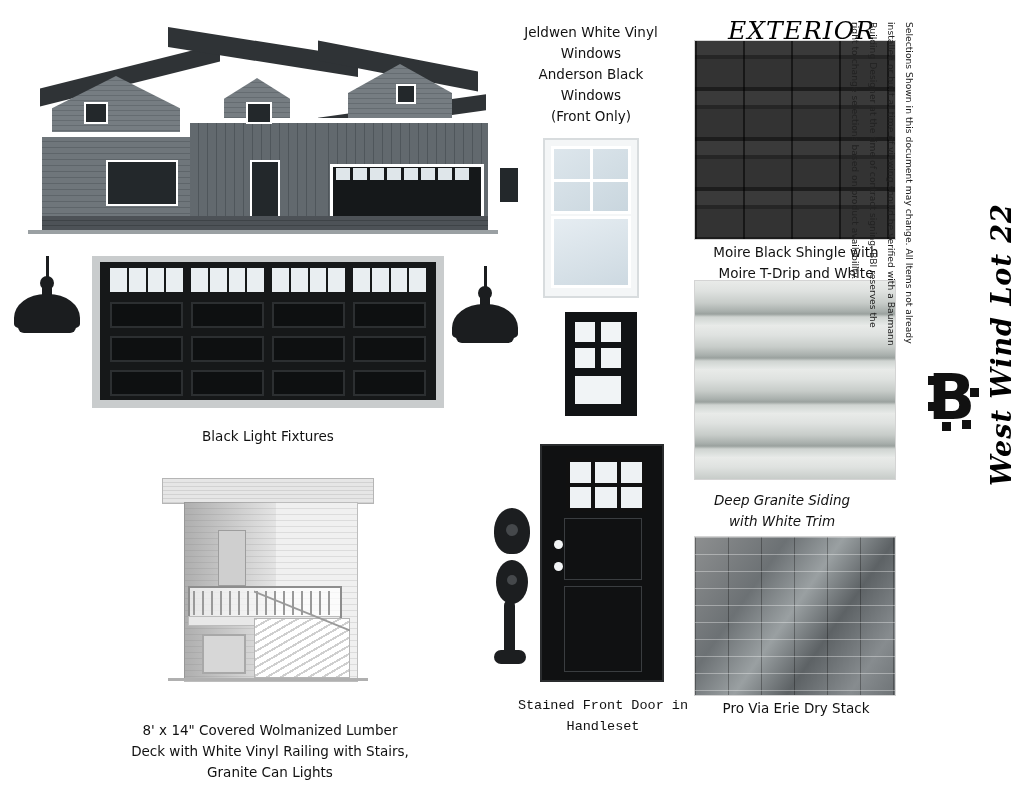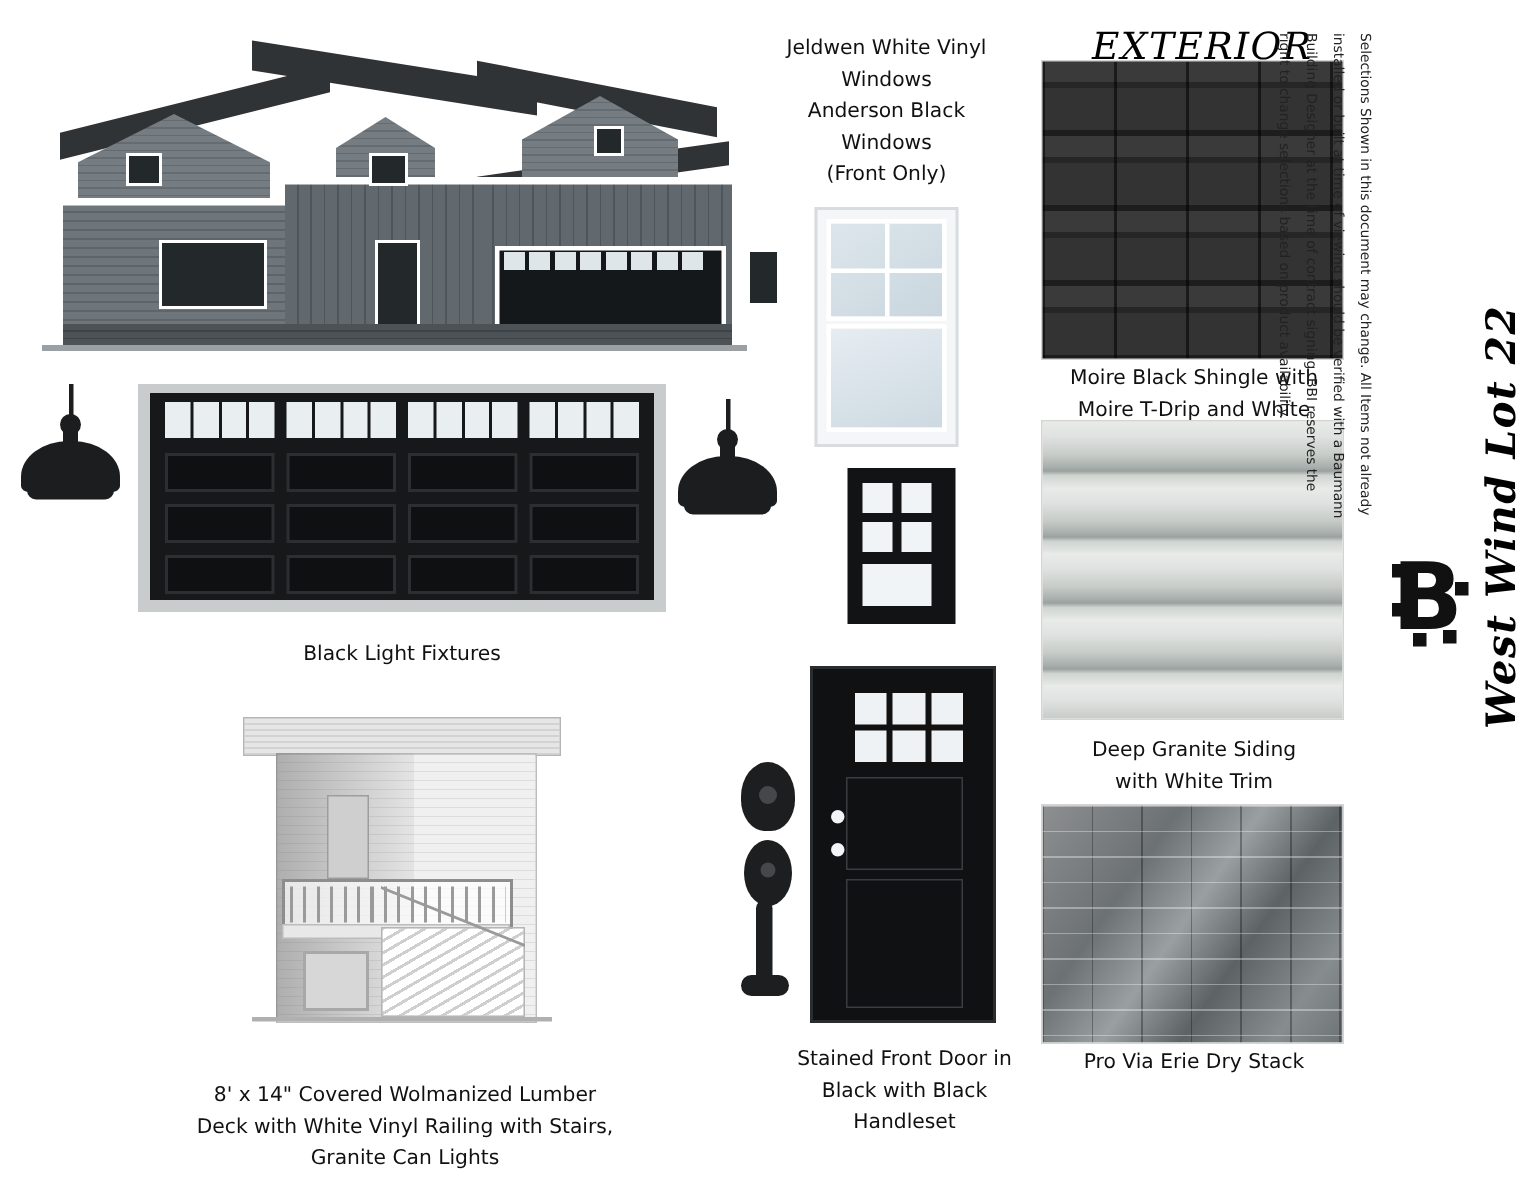--- a/index.html
+++ b/index.html
@@ -311,35 +311,34 @@
     <i></i>
     <i></i>
     <i></i>
   </div>
   <div class="fd-panel" style="left:24px;top:74px;width:76px;height:60px;"></div>
   <div class="fd-panel" style="left:24px;top:142px;width:76px;height:84px;"></div>
   <div class="fd-knob" style="top:96px;"></div>
   <div class="fd-knob" style="top:118px;"></div>
 </div>
 
-<div class="abs caption" style="left:512px;top:696px;width:182px;">
+<div class="abs caption" style="left:512px;top:696px;width:182px;font-family:Liberation Mono, monospace;">
   <div>Stained Front Door in</div>
-  <div>Black with Black</div>
   <div>Handleset</div>
 </div>
 
 <div id="shingle" class="swatch"></div>
 <div class="abs caption" style="left:690px;top:242px;width:212px;">
   <div>Moire Black Shingle with</div>
   <div>Moire T-Drip and White</div>
   <div>Fascia &amp; Soffit</div>
 </div>
 
 <div id="siding" class="swatch"></div>
-<div class="abs caption" style="left:690px;top:490px;width:212px;">
+<div class="abs caption" style="left:676px;top:490px;width:212px;font-style:italic;">
   <div>Deep Granite Siding</div>
   <div>with White Trim</div>
 </div>
 
 <div id="stonewrap" class="swatch"></div>
 <div class="abs caption" style="left:690px;top:698px;width:212px;">
   <div>Pro Via Erie Dry Stack</div>
 </div>
 
 <div id="disclaimer" class="abs">Selections Shown in this document may change. All Items not already installed or built at time of viewing should be verified with a Baumann Building Designer at the time of contract signing.  BBI reserves the right to change selections based on product availability.</div>

